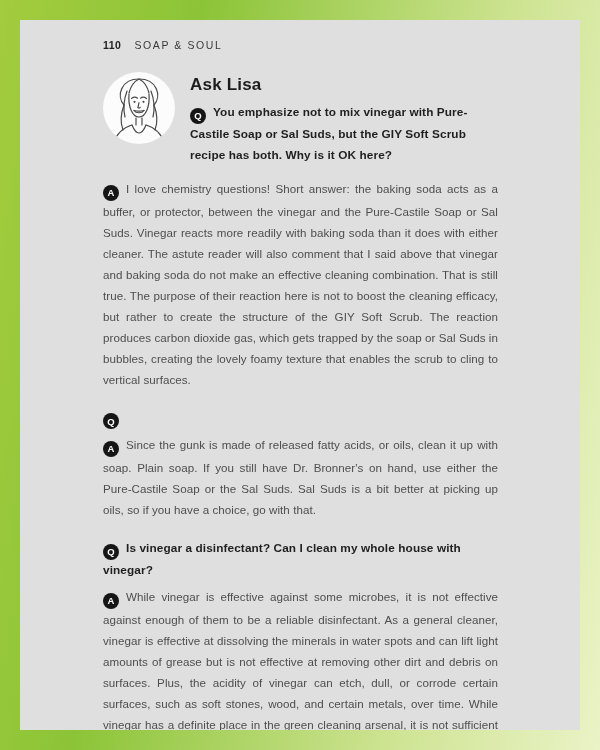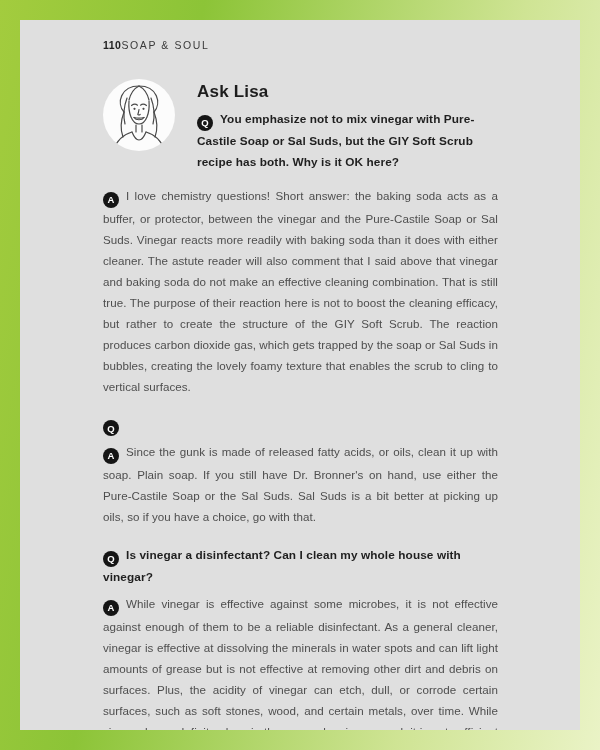--- a/index.html
+++ b/index.html
@@ -12,31 +12,31 @@
     background: linear-gradient(100deg, #a3cc3e 0%, #8cc437 28%, #cfe494 72%, #eaf3c6 100%);
   }
   .page {
     width: 100%; height: 100%;
     background: #dfdfdf;
     padding: 18px 82px 0 83px;
     overflow: hidden;
   }
 
   .page-header {
-    display: flex; align-items: center; 
+    display: flex; align-items: center; gap: 13px;
     color: #2e2e2e;
     font-size: 10.5px;
     line-height: 14px;
   }
   .page-number { font-weight: bold; letter-spacing: 0.5px; color: #222; }
   .running-head { letter-spacing: 1.6px; color: #3a3a3a; }
 
   .intro {
-    margin-top: 27px;
-    display: flex; gap: 22px;
+    margin-top: 20px;
+    display: flex; gap: 15px;
   }
   .avatar {
     flex: 0 0 72px; width: 72px; height: 72px;
     border-radius: 50%;
     background: #fcfcfc;
     overflow: hidden;
   }
   .avatar svg { width: 100%; height: 100%; display: block; }
   .intro-text { flex: 1; padding-top: 2px; }
 

